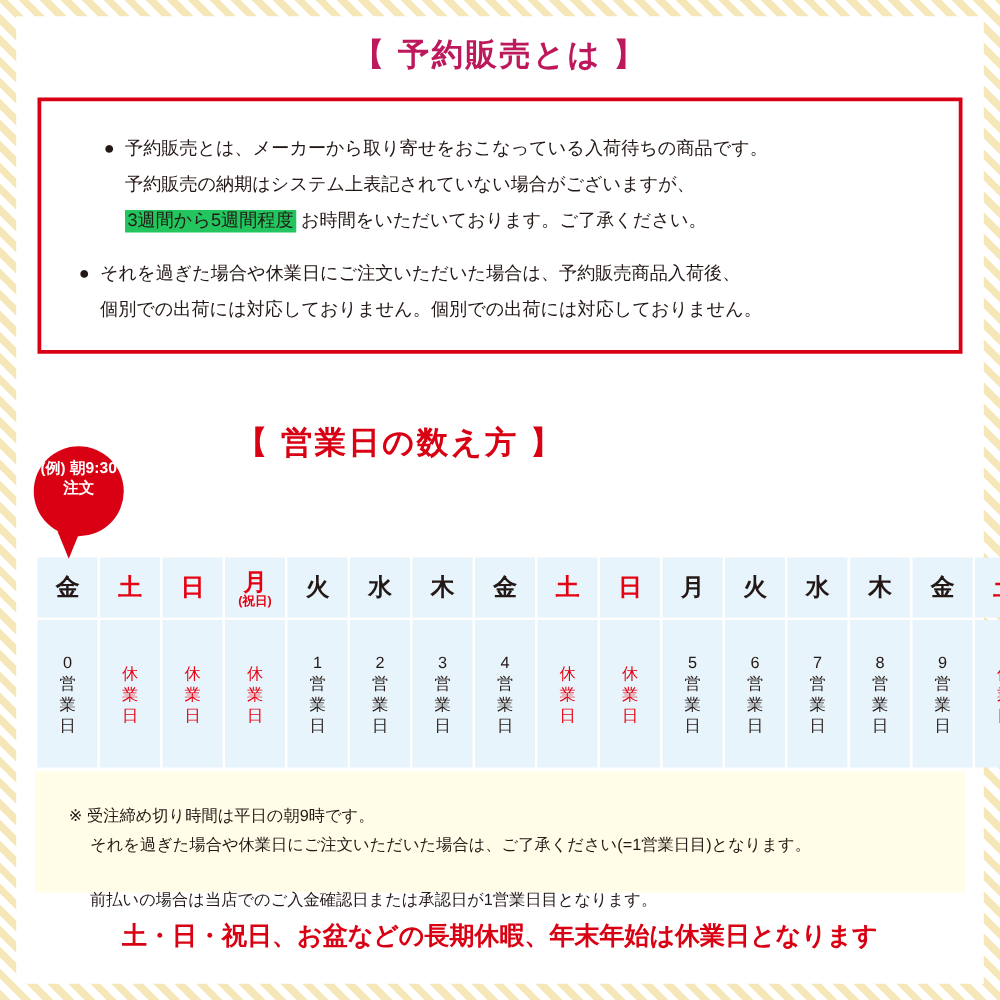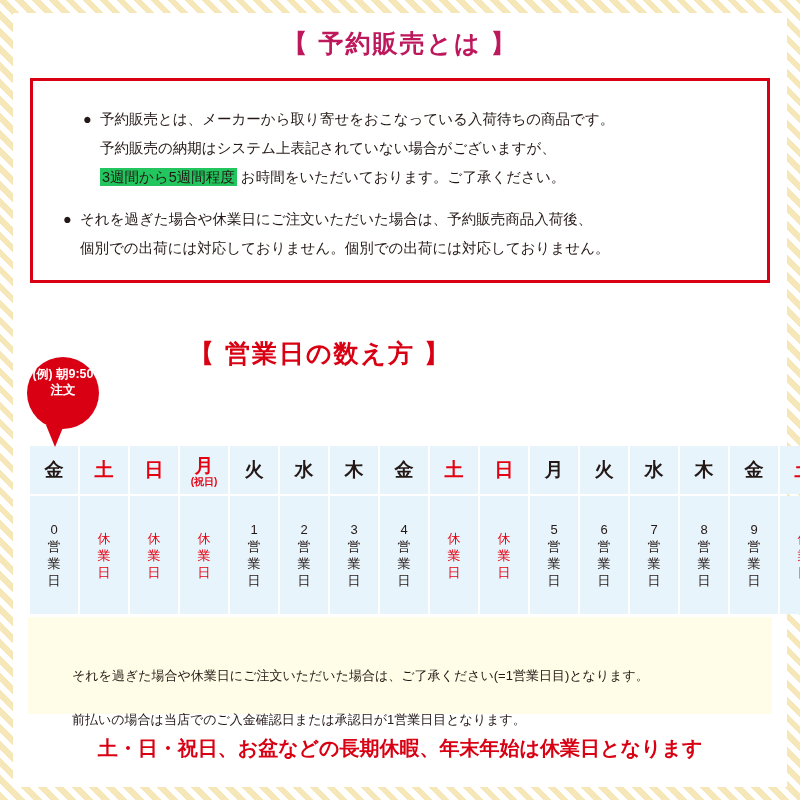--- a/index.html
+++ b/index.html
@@ -219,21 +219,21 @@
 
   <div class="para p2">
     <span class="bullet-dot">●</span><span>それを過ぎた場合や休業日にご注文いただいた場合は、予約販売商品入荷後、</span>
     <span class="indent">個別での出荷には対応しておりません。個別での出荷には対応しておりません。</span>
   </div>
 
   <div class="title-2">【 営業日の数え方 】</div>
 
   <div class="example-bubble">
     <span class="l1">(例)</span>
-    <span>朝9:50</span>
+    <span>朝9:30</span>
     <span>注文</span>
   </div>
   <div class="bubble-tail"></div>
 
   <table class="cal">
     <tbody>
       <tr class="row-day" id="day-row">
           <td><span>金</span></td>
           <td class="red-day"><span>土</span></td>
           <td class="red-day"><span>日</span></td>
@@ -266,18 +266,19 @@
           <td><span class="vtext"><span>6</span><span>営</span><span>業</span><span>日</span></span></td>
           <td><span class="vtext"><span>7</span><span>営</span><span>業</span><span>日</span></span></td>
           <td><span class="vtext"><span>8</span><span>営</span><span>業</span><span>日</span></span></td>
           <td><span class="vtext"><span>9</span><span>営</span><span>業</span><span>日</span></span></td>
           <td class="red"><span class="vtext"><span>休</span><span>業</span><span>日</span></span></td>
         </tr>
     </tbody>
   </table>
 
   <div class="note-box"></div>
+  <div class="note-line n1">※ 受注締め切り時間は平日の朝9時です。</div>
   <div class="note-line n2">それを過ぎた場合や休業日にご注文いただいた場合は、ご了承ください(=1営業日目)となります。</div>
   <div class="note-line n3">前払いの場合は当店でのご入金確認日または承認日が1営業日目となります。</div>
 
   <div class="footer-note">土・日・祝日、お盆などの長期休暇、年末年始は休業日となります</div>
 
 </div>
 
 </body></html>

